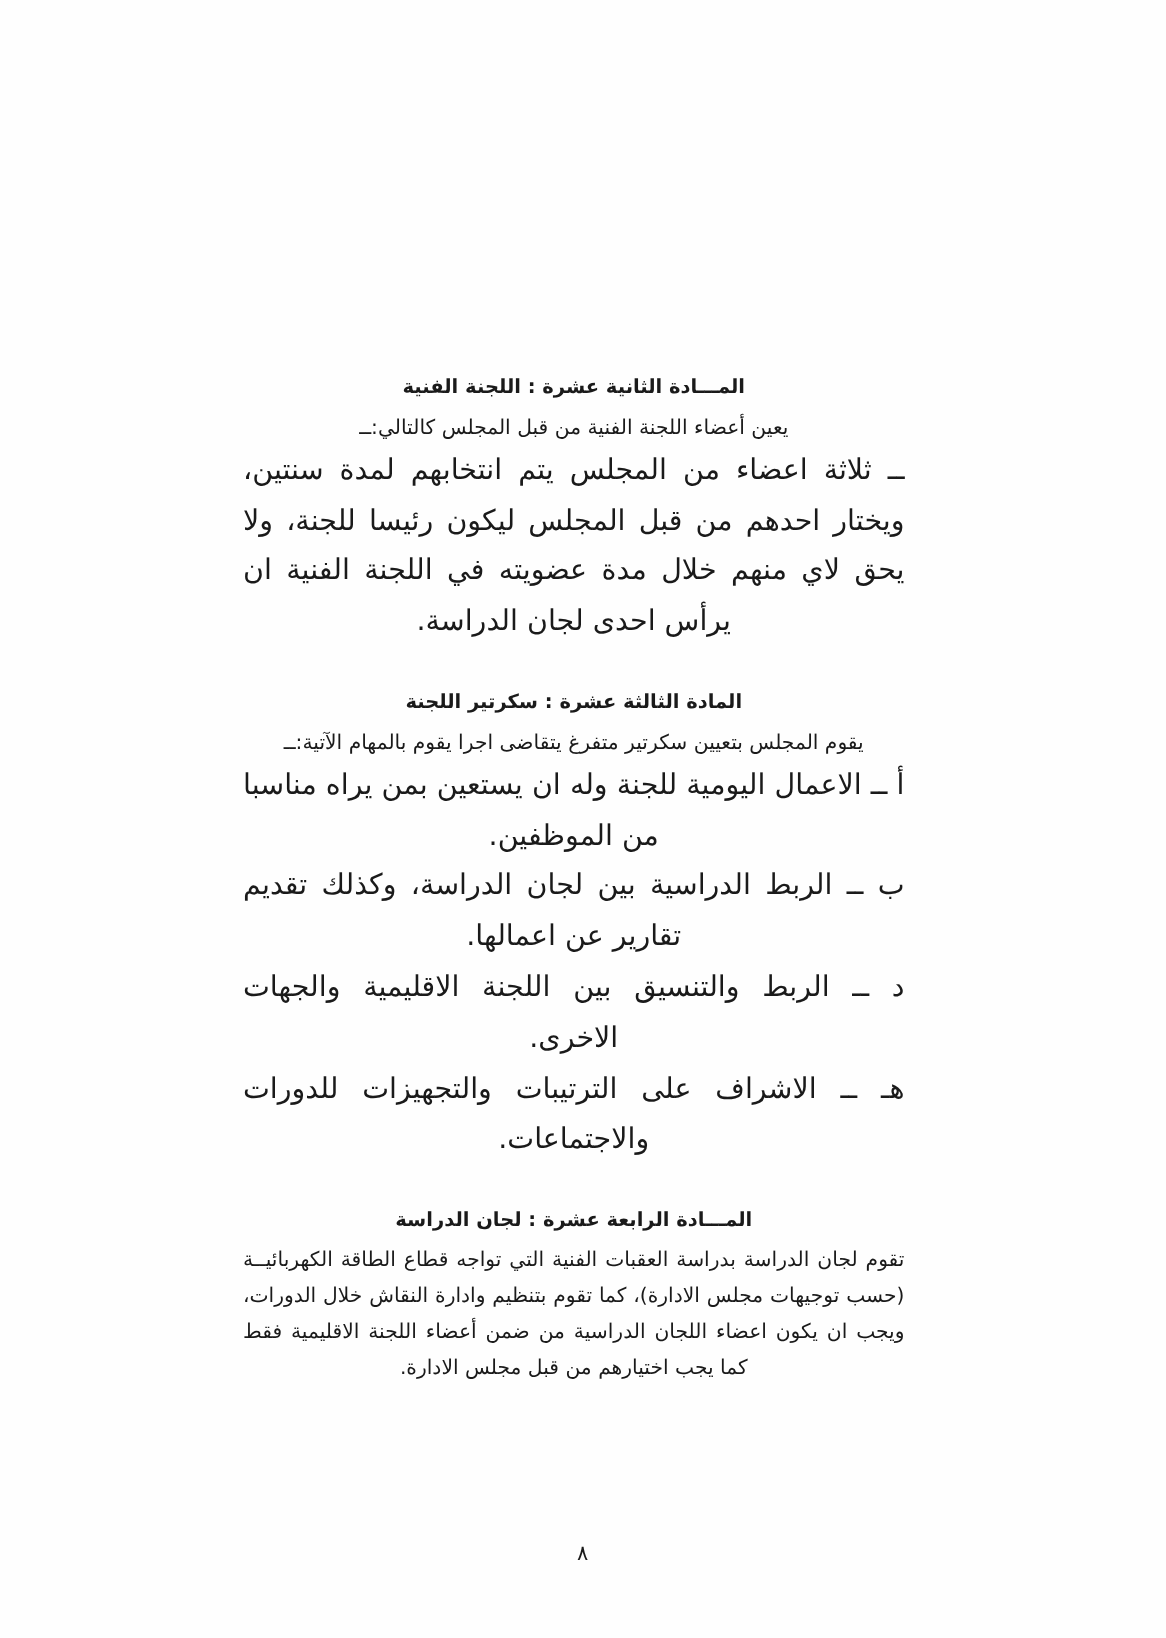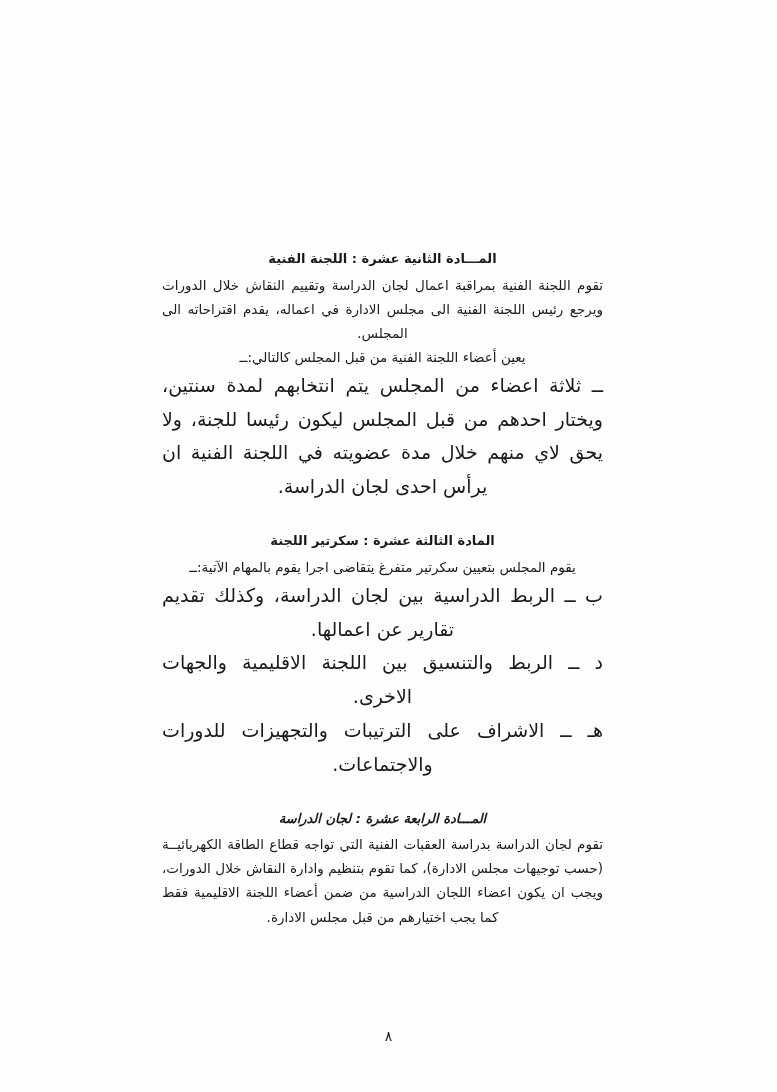--- a/index.html
+++ b/index.html
@@ -39,21 +39,20 @@
   }
   .heading {
     font-weight: bold;
     font-size: 13px;
     line-height: 1.75;
     margin: 0 0 2px 0;
     text-align: center;
     direction: rtl;
   }
   .heading.italicish {
-    font-style: italic;
     font-weight: bold;
   }
   p.para {
     margin: 0;
     font-size: 13.5px;
     line-height: 1.78;
     text-align: justify;
     text-align-last: center;
     direction: rtl;
   }
@@ -85,31 +84,31 @@
 </style>
 </head>
 <body>
 
 <div class="page">
 
   <div class="content">
 
     <div class="section">
       <div class="heading">المـــادة الثانية عشرة : اللجنة الفنية</div>
-      <p class="para lead">تقوم اللجنة الفنية بمراقبة اعمال لجان الدراسة وتقييم النقاش خلال الدورات ويرجع رئيس اللجنة الفنية الى مجلس الادارة في اعماله،  يقدم اقتراحاته الى المجلس.</p>
       <p class="para">يعين أعضاء اللجنة الفنية من قبل المجلس كالتالي:ــ</p>
       <ul class="list">
         <li>ــ ثلاثة اعضاء من المجلس يتم انتخابهم لمدة سنتين، ويختار احدهم من قبل المجلس ليكون رئيسا للجنة، ولا يحق لاي منهم خلال مدة عضويته في اللجنة الفنية ان يرأس احدى لجان الدراسة.</li>
       </ul>
     </div>
 
     <div class="section">
       <div class="heading">المادة الثالثة عشرة : سكرتير اللجنة</div>
       <p class="para lead">يقوم المجلس بتعيين سكرتير متفرغ يتقاضى اجرا يقوم بالمهام الآتية:ــ</p>
       <ul class="list">
+        <li>أ  ــ الاعمال اليومية للجنة وله ان يستعين بمن يراه مناسبا من الموظفين.</li>
         <li>ب ــ الربط الدراسية بين لجان الدراسة، وكذلك تقديم تقارير عن اعمالها.</li>
         <li>د  ــ الربط والتنسيق بين اللجنة الاقليمية والجهات الاخرى.</li>
         <li>هـ ــ الاشراف على الترتيبات والتجهيزات للدورات والاجتماعات.</li>
       </ul>
     </div>
 
     <div class="section">
       <div class="heading italicish">المـــادة الرابعة عشرة : لجان الدراسة</div>
       <p class="para lead">تقوم لجان الدراسة بدراسة العقبات الفنية التي تواجه قطاع الطاقة الكهربائيــة (حسب توجيهات مجلس الادارة)، كما تقوم بتنظيم وادارة النقاش خلال الدورات، ويجب ان يكون اعضاء اللجان الدراسية من ضمن أعضاء اللجنة الاقليمية فقط كما يجب اختيارهم من قبل مجلس الادارة.</p>
     </div>

